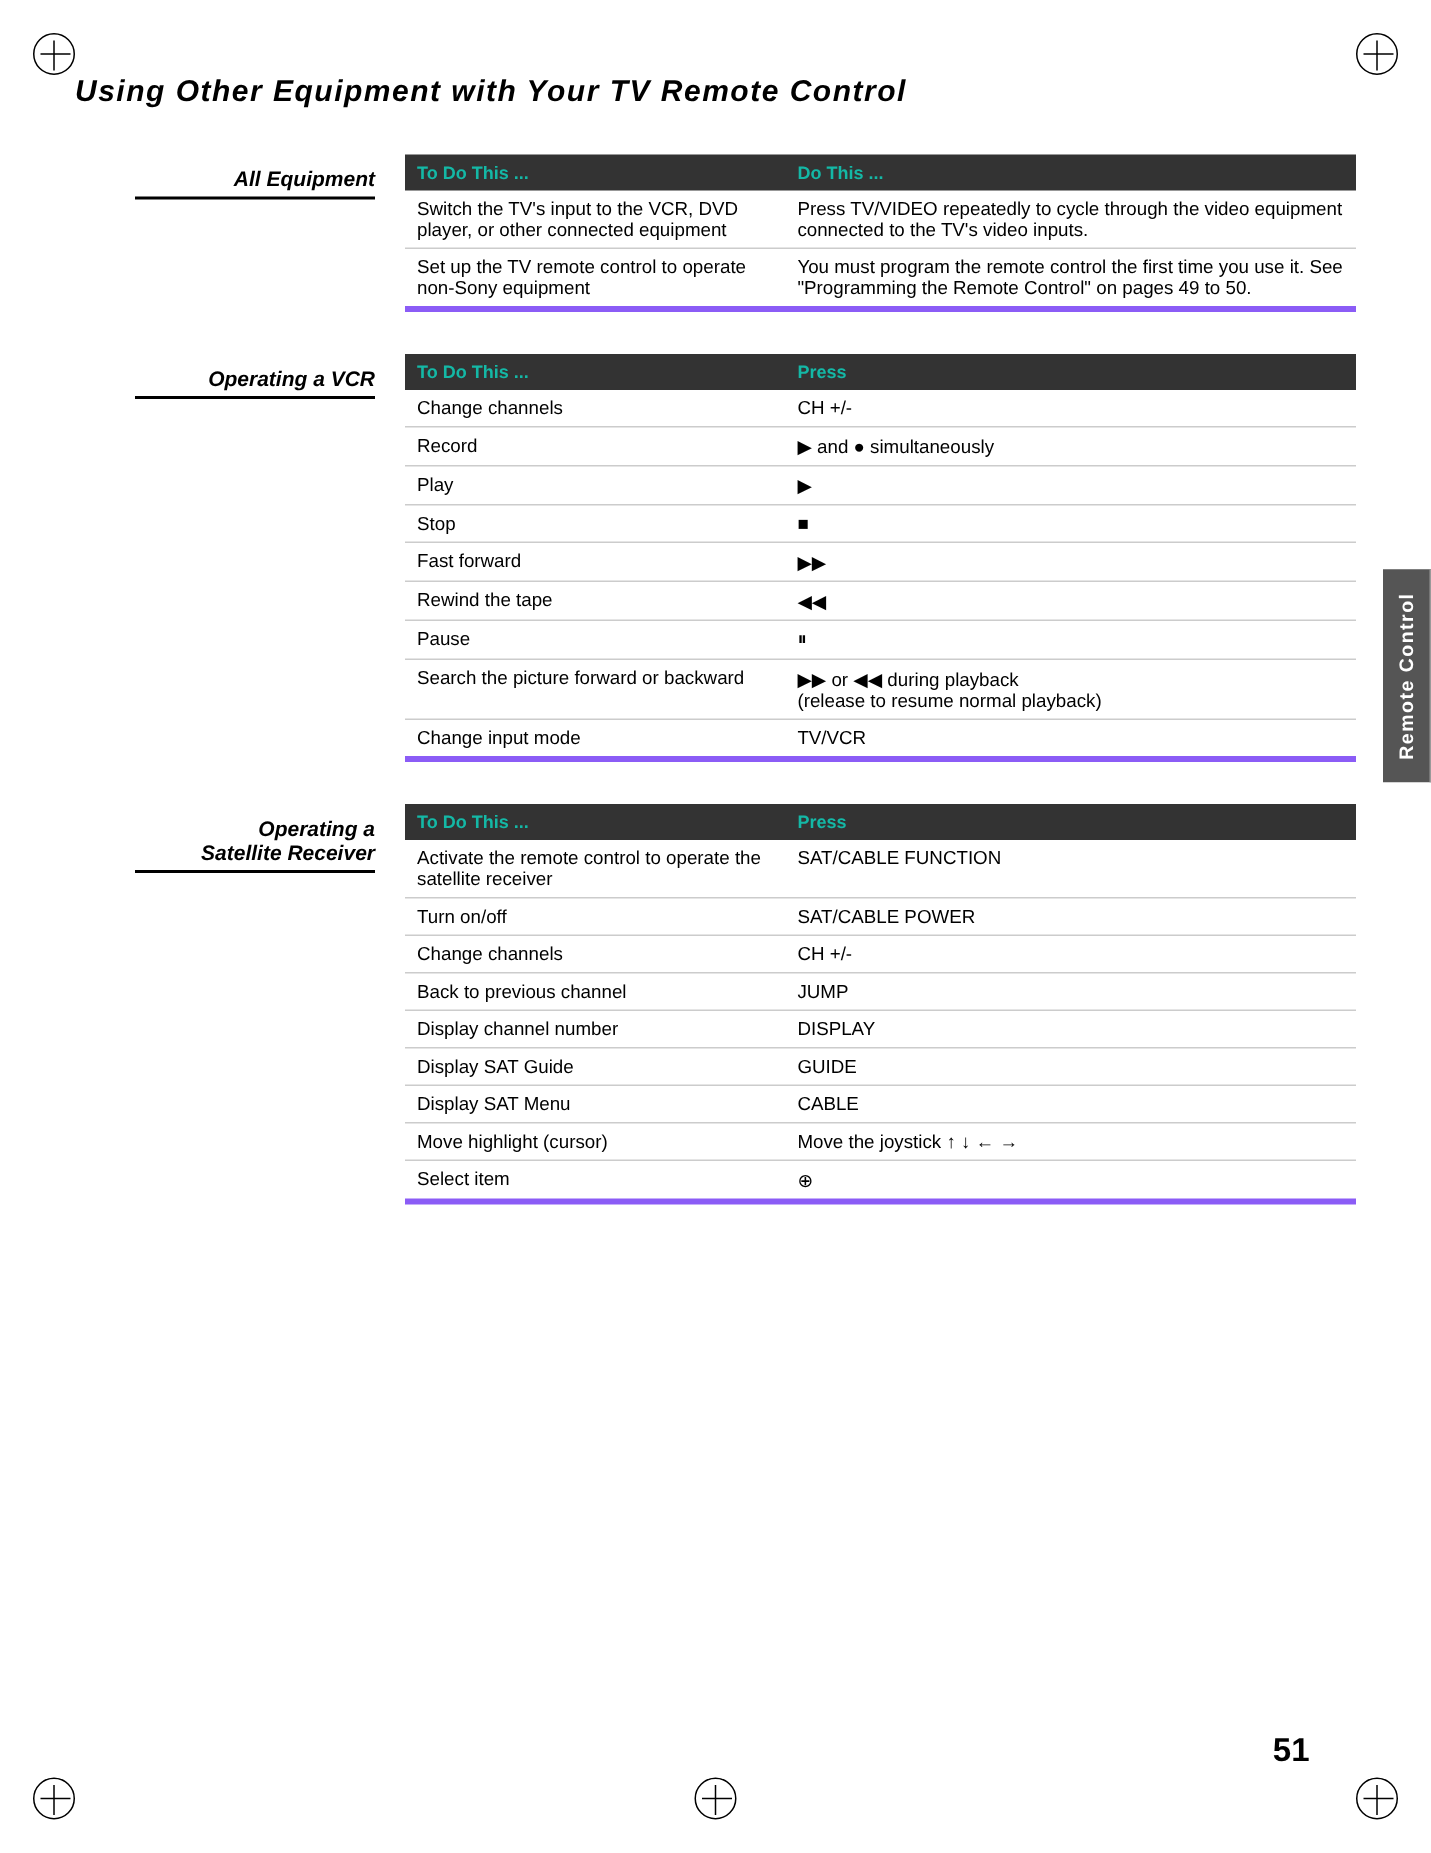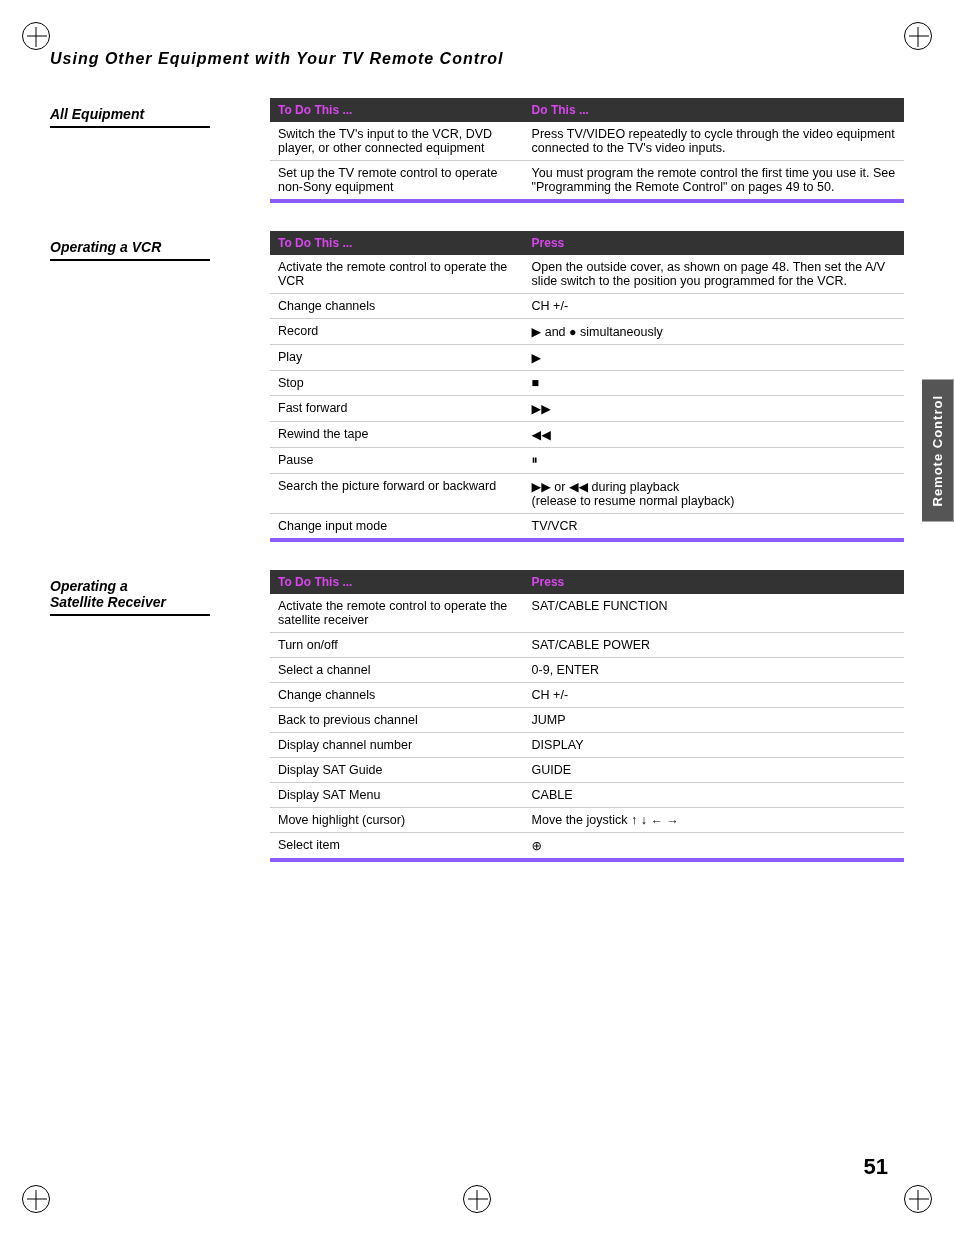--- a/index.html
+++ b/index.html
@@ -38,21 +38,21 @@
     .circle-mark::before, .circle-mark::after {
       content: '';
       position: absolute;
       background: #000;
     }
     .circle-mark::before { width: 1px; height: 20px; left: 50%; top: 4px; transform: translateX(-50%); }
     .circle-mark::after { width: 20px; height: 1px; left: 4px; top: 50%; transform: translateY(-50%); }
 
     
     .page-title {
-      font-size: 16px;
+      font-size: 20px;
       font-style: italic;
       font-weight: bold;
       margin-bottom: 30px;
       margin-top: 10px;
       letter-spacing: 1px;
     }
 
     
     .section-heading {
       font-size: 14px;
@@ -67,21 +67,21 @@
 
     
     table {
       width: 100%;
       border-collapse: collapse;
       font-size: 12.5px;
     }
 
     thead tr {
       background: #333;
-      color: #d946ef;
+      color: #14b8a6;
     }
 
     thead th {
       padding: 5px 8px;
       text-align: left;
       font-weight: bold;
       font-size: 12px;
     }
 
     tbody tr {
@@ -110,30 +110,31 @@
       transform: rotate(180deg);
       padding: 15px 8px;
       letter-spacing: 1px;
       border-left: 1px solid #999;
     }
 
     
     .page-number {
       position: absolute;
       bottom: 55px;
-      right: 66px;
+      right: 81px;
       font-size: 22px;
       font-weight: bold;
     }
 
     .section-label-col {
       width: 220px;
       flex-shrink: 0;
       padding-right: 20px;
       padding-top: 8px;
+      text-align: right;
     }
 
     .section-table-col {
       flex: 1;
     }
 
     .section-row {
       display: flex;
       margin-bottom: 28px;
       gap: 0;
@@ -189,24 +190,20 @@
       </div>
       <div class="section-table-col">
         <table>
           <thead>
             <tr>
               <th>To Do This ...</th>
               <th>Press</th>
             </tr>
           </thead>
           <tbody id="tbody-vcr">
-          <tr>
-                <td style="width: 40%;">Activate the remote control to operate the VCR</td>
-                <td>Open the outside cover, as shown on page 48. Then set the A/V slide switch to the position you programmed for the VCR.</td>
-              </tr>
               <tr>
                 <td style="width: 40%;">Change channels</td>
                 <td>CH +/-</td>
               </tr>
               <tr>
                 <td style="width: 40%;">Record</td>
                 <td>▶ and ● simultaneously</td>
               </tr>
               <tr>
                 <td style="width: 40%;">Play</td>
@@ -259,24 +256,20 @@
           <tbody id="tbody-satellite">
           <tr>
                 <td style="width: 40%;">Activate the remote control to operate the satellite receiver</td>
                 <td>SAT/CABLE FUNCTION</td>
               </tr>
               <tr>
                 <td style="width: 40%;">Turn on/off</td>
                 <td>SAT/CABLE POWER</td>
               </tr>
               <tr>
-                <td style="width: 40%;">Select a channel</td>
-                <td>0-9, ENTER</td>
-              </tr>
-              <tr>
                 <td style="width: 40%;">Change channels</td>
                 <td>CH +/-</td>
               </tr>
               <tr>
                 <td style="width: 40%;">Back to previous channel</td>
                 <td>JUMP</td>
               </tr>
               <tr>
                 <td style="width: 40%;">Display channel number</td>
                 <td>DISPLAY</td>

